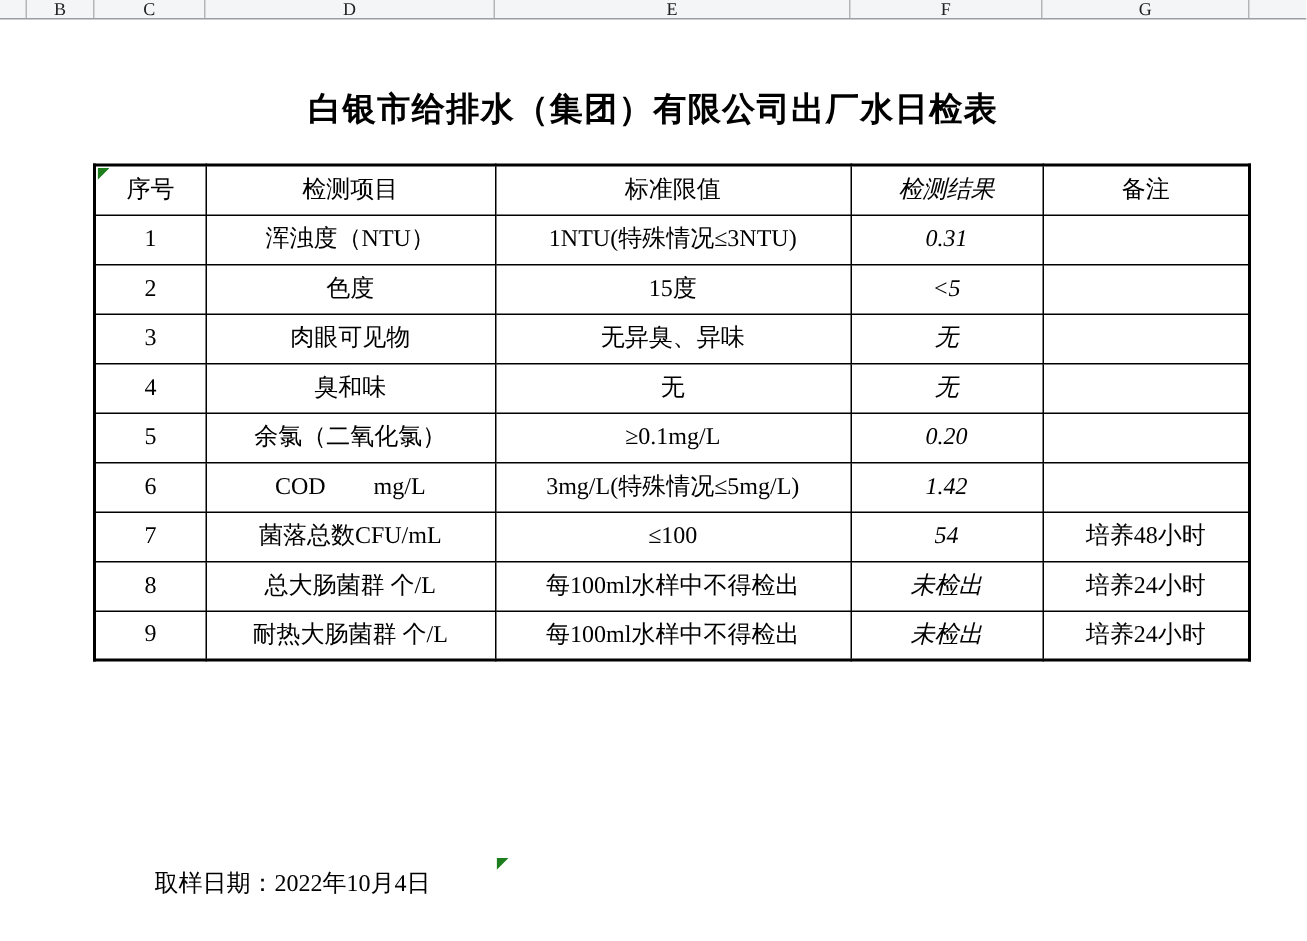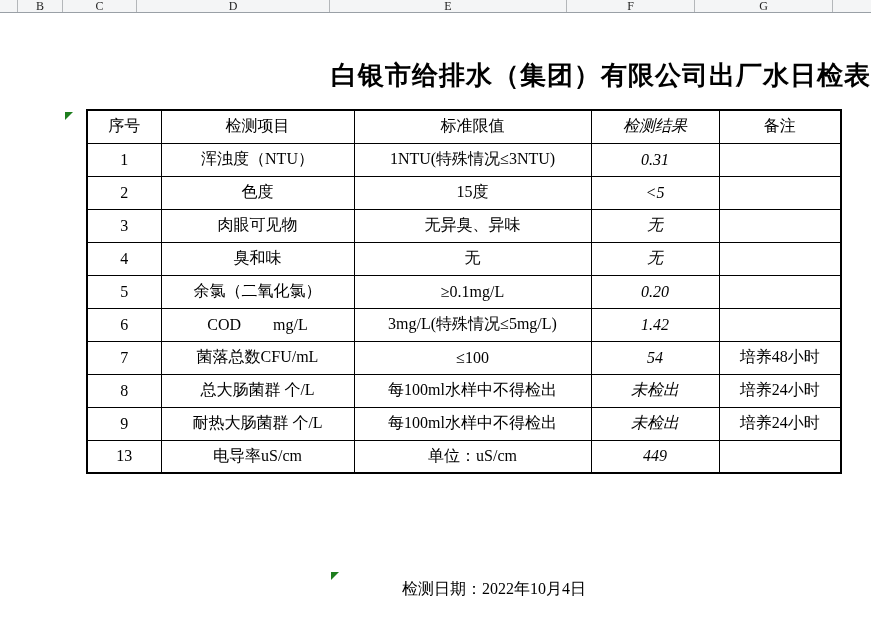--- a/index.html
+++ b/index.html
@@ -16,38 +16,37 @@
     font-size: 12px; line-height: 12px; text-align: center; color: #222;
     overflow: hidden;
   }
   .c-a { width: 18px; } .c-b { width: 45px; } .c-c { width: 74px; }
   .c-d { width: 193px; } .c-e { width: 237px; } .c-f { width: 128px; }
   .c-g { width: 138px; } .c-h { width: 38px; border-right: none !important; }
 
   
   .sheet-title {
     position: absolute; top: 58px; left: 0; width: 871px; height: 36px;
-    text-align: right; font-size: 26px; font-weight: bold; letter-spacing: 1px;
+    text-align: center; font-size: 22px; font-weight: bold; letter-spacing: 1px;
   }
 
   
   table.daily-check {
     position: absolute; left: 62px; top: 109px;
     border-collapse: collapse; table-layout: fixed;
     border: 2px solid #000;
-    margin-left: 24px;
   }
   table.daily-check td, table.daily-check th {
     border: 1px solid #000; height: 33px;
     text-align: center; vertical-align: middle;
     font-size: 16px; font-weight: normal; overflow: hidden;
     position: relative; white-space: pre;
   }
   .w-no { width: 74px; } .w-item { width: 193px; } .w-limit { width: 237px; font-family: Liberation Serif, serif; }
-  .w-result { width: 128px; font-style: italic; } .w-remark { width: 122px; }
+  .w-result { width: 128px; font-style: italic; } .w-remark { width: 138px; }
 
   
   .err-tri {
     position: absolute; width: 8px; height: 8px; background: #1e7e1e;
     clip-path: polygon(0 0, 100% 0, 0 100%);
   }
   .err-tri.in-header { left: 65px; top: 112px; }
   .err-tri.below-table { left: 331px; top: 572px; }
 
   
@@ -139,28 +138,21 @@
     <td class="w-result">未检出</td>
     <td class="w-remark">培养24小时</td>
   </tr>
       <tr>
     <td class="w-no">9</td>
     <td class="w-item">耐热大肠菌群 个/L</td>
     <td class="w-limit">每100ml水样中不得检出</td>
     <td class="w-result">未检出</td>
     <td class="w-remark">培养24小时</td>
   </tr>
-      <tr>
-    <td class="w-no">13</td>
-    <td class="w-item">电导率uS/cm</td>
-    <td class="w-limit">单位：uS/cm</td>
-    <td class="w-result">449</td>
-    <td class="w-remark"></td>
-  </tr>
     </tbody>
 </table>
 
 <div class="err-tri in-header"></div>
 <div class="err-tri below-table"></div>
 
 <div class="footer-line">
-  <span class="f-test">检测日期：2022年10月4日</span>
+  <span class="f-sampling">取样日期：2022年10月4日</span>
 </div>
 
 </body></html>

